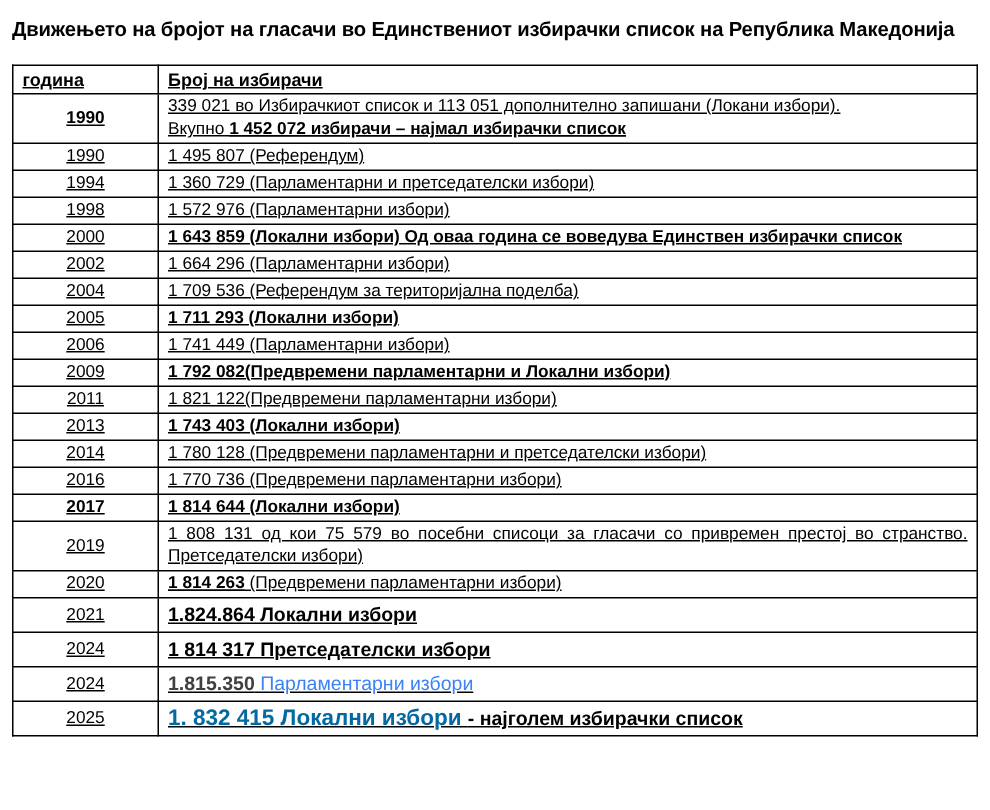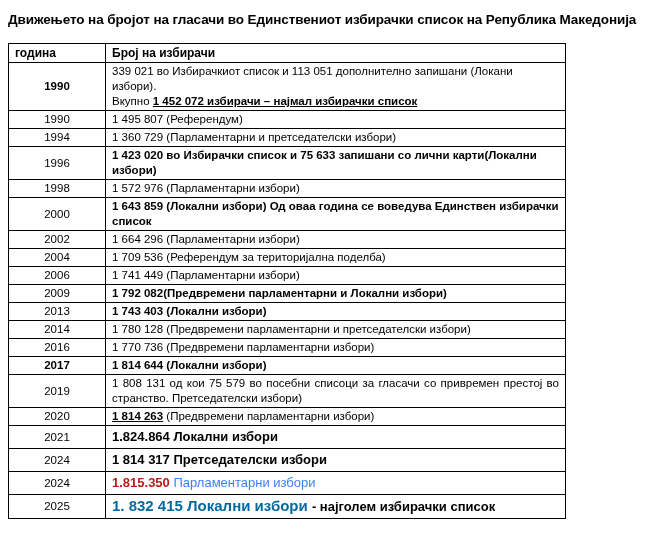--- a/index.html
+++ b/index.html
@@ -19,22 +19,23 @@
   }
   .doc-title {
     font-size: 13.5px;
     font-weight: bold;
     margin: 4px 0 16px 0;
     letter-spacing: -0.1px;
     white-space: nowrap;
   }
   table.voters {
     border-collapse: collapse;
-    width: 558px;
+    width: 644px;
     table-layout: fixed;
+    text-decoration: underline;
   }
   table.voters th,
   table.voters td {
     border: 1px solid #000;
     vertical-align: middle;
   }
   table.voters th {
     font-size: 12px;
     text-align: left;
     padding: 2px 6px;
@@ -81,46 +82,50 @@
         </tr>
         <tr>
           <td class="year">1990</td>
           <td class="val"><span>1 495 807 (Референдум)</span></td>
         </tr>
         <tr>
           <td class="year">1994</td>
           <td class="val"><span>1 360 729 (Парламентарни и претседателски избори)</span></td>
         </tr>
         <tr>
-          <td class="year">1996</td>
-          <td class="val"><span class="b">1 423 020 во Избирачки список и 75 633 запишани со лични карти(Локални избори)</span></td>
-        </tr>
-        <tr>
           <td class="year">1998</td>
           <td class="val"><span>1 572 976 (Парламентарни избори)</span></td>
         </tr>
         <tr>
           <td class="year">2000</td>
           <td class="val"><span class="b">1 643 859 (Локални избори) Од оваа година се воведува Единствен избирачки список</span></td>
         </tr>
         <tr>
           <td class="year">2002</td>
           <td class="val"><span>1 664 296 (Парламентарни избори)</span></td>
         </tr>
         <tr>
           <td class="year">2004</td>
           <td class="val"><span>1 709 536 (Референдум за територијална поделба)</span></td>
         </tr>
         <tr>
+          <td class="year">2005</td>
+          <td class="val"><span class="b">1 711 293 (Локални избори)</span></td>
+        </tr>
+        <tr>
           <td class="year">2006</td>
           <td class="val"><span>1 741 449 (Парламентарни избори)</span></td>
         </tr>
         <tr>
           <td class="year">2009</td>
           <td class="val"><span class="b">1 792 082(Предвремени парламентарни и Локални избори)</span></td>
+        </tr>
+        <tr>
+          <td class="year">2011</td>
+          <td class="val"><span>1 821 122(Предвремени парламентарни избори)</span></td>
         </tr>
         <tr>
           <td class="year">2013</td>
           <td class="val"><span class="b">1 743 403 (Локални избори)</span></td>
         </tr>
         <tr>
           <td class="year">2014</td>
           <td class="val"><span>1 780 128 (Предвремени парламентарни и претседателски избори)</span></td>
         </tr>
         <tr>
@@ -142,21 +147,21 @@
         <tr class="tall">
           <td class="year">2021</td>
           <td class="val"><span class="b">1.824.864 Локални избори</span></td>
         </tr>
         <tr class="tall">
           <td class="year">2024</td>
           <td class="val"><span class="b">1 814 317 Претседателски избори</span></td>
         </tr>
         <tr class="tall">
           <td class="year">2024</td>
-          <td class="val"><span class="b" style="color: #b91c1c;">1.815.350</span><span style="color: #3b82f6;"> Парламентарни избори</span></td>
+          <td class="val"><span class="b" style="color: #404040;">1.815.350</span><span style="color: #3b82f6;"> Парламентарни избори</span></td>
         </tr>
         <tr class="tall">
           <td class="year">2025</td>
           <td class="val"><span class="b big" style="color: #0369a1;">1. 832 415 Локални избори </span><span class="b">- најголем избирачки список</span></td>
         </tr>
       </tbody>
   </table>
 
 </div>
 

